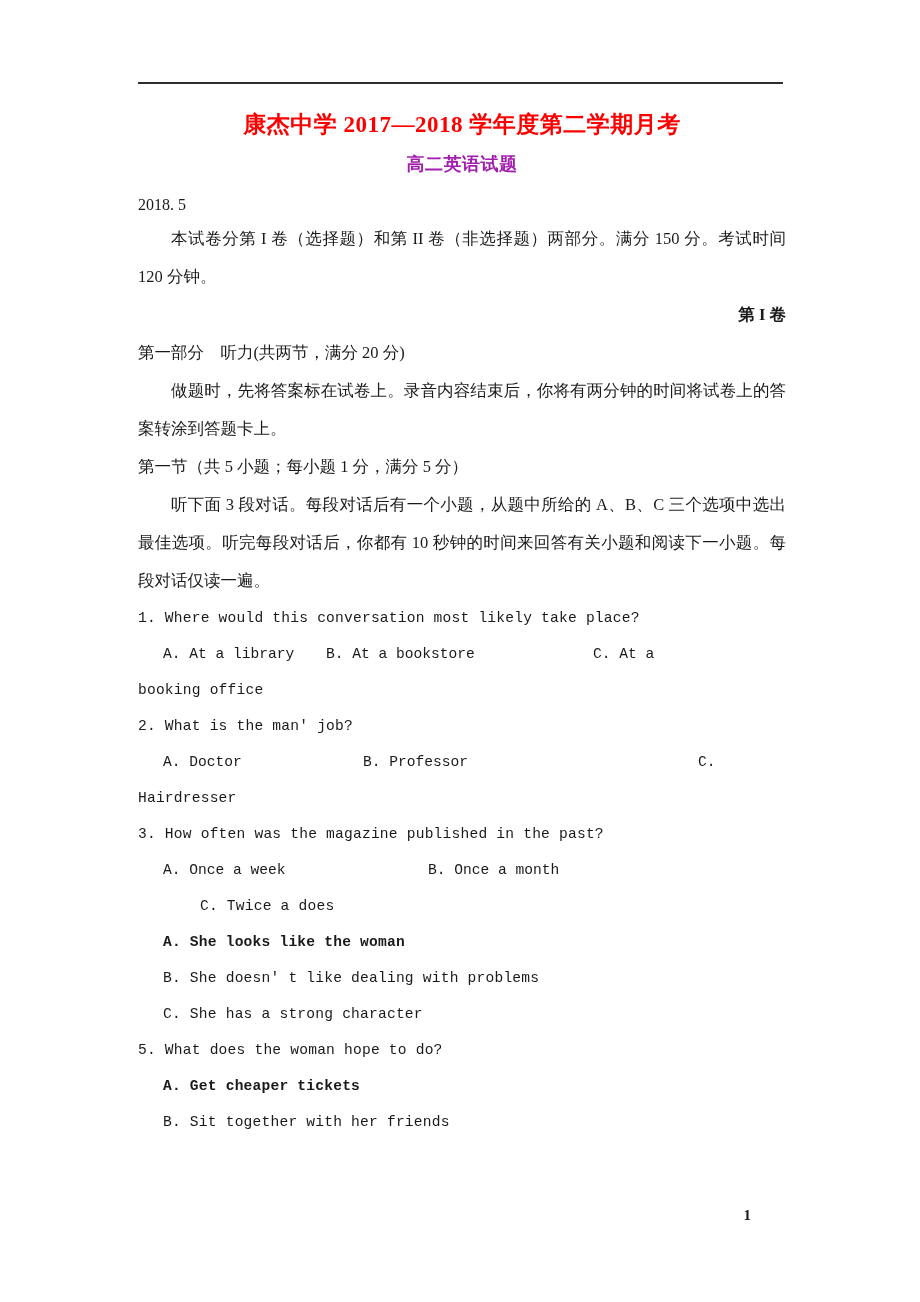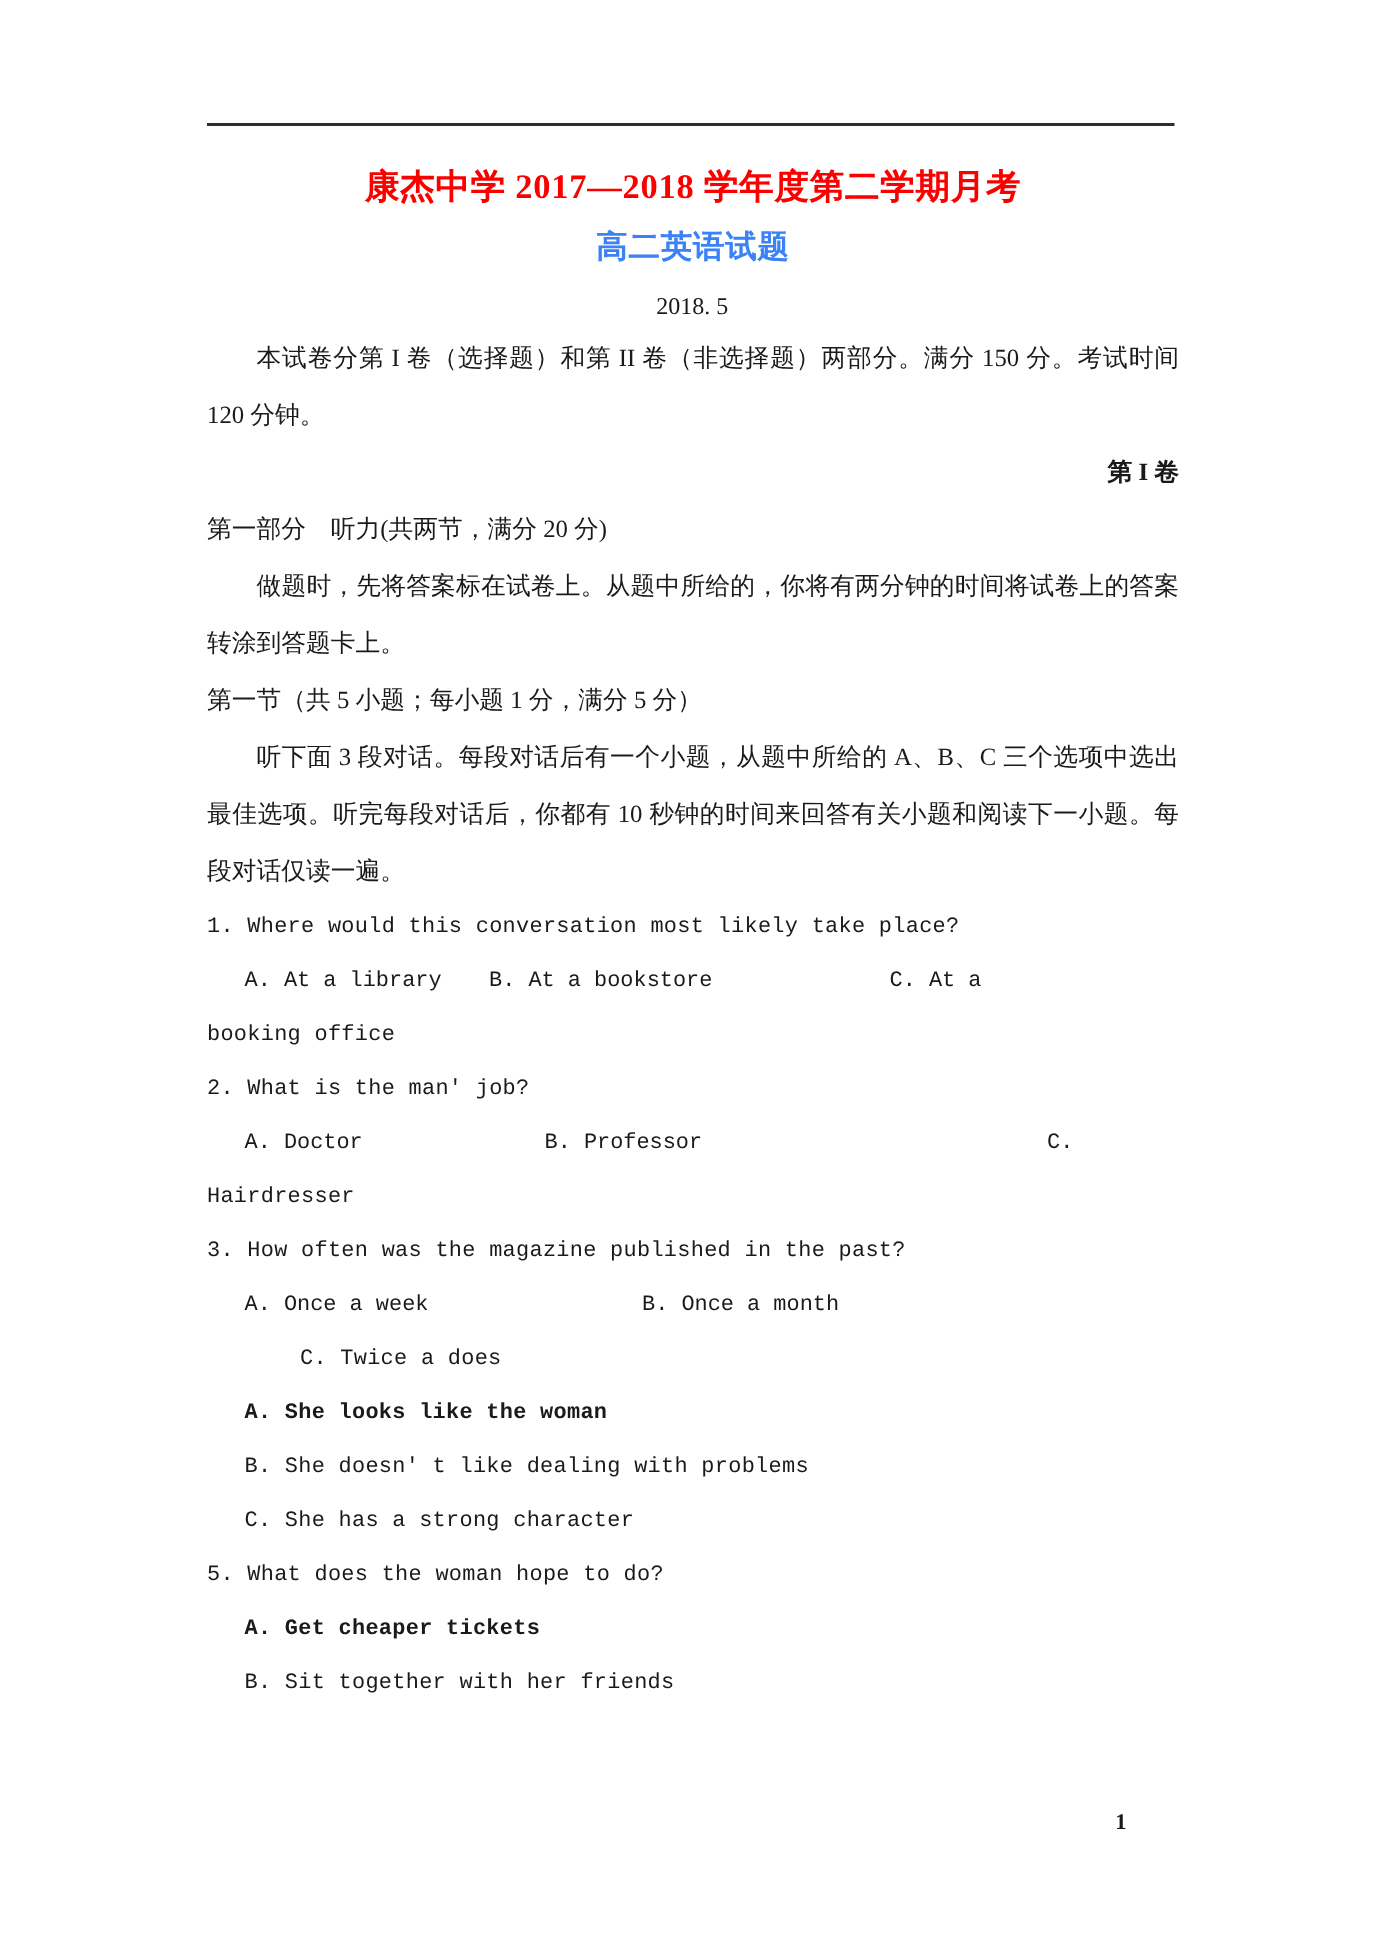--- a/index.html
+++ b/index.html
@@ -47,30 +47,30 @@
     color: #fc0000;
     font-weight: bold;
     font-size: 23px;
     line-height: 34px;
     letter-spacing: 0.5px;
     margin: 0 0 4px 0;
     white-space: nowrap;
   }
   .doc-subtitle {
     text-align: center;
-    color: #3b82f6;
-    font-weight: bold;
-    font-size: 21px;
+    color: #a21caf;
+    font-weight: bold;
+    font-size: 18px;
     line-height: 32px;
     letter-spacing: 0.5px;
     margin: 6px 0 0 0;
   }
 
   .doc-date {
-    text-align: center;
+    text-align: left;
     font-size: 16px;
     line-height: 30px;
     margin-top: 10px;
     padding-right: 1px;
   }
 
   
   .cjk {
     font-family: "Liberation Serif", "DejaVu Serif", serif;
     font-size: 16.5px;
@@ -147,21 +147,21 @@
     <h2 class="doc-subtitle">高二英语试题</h2>
 
     <div class="doc-date">2018. 5</div>
 
     <p class="cjk indent">本试卷分第 I 卷（选择题）和第 II 卷（非选择题）两部分。满分 150 分。考试时间 120 分钟。</p>
 
     <p class="cjk center">第 I 卷</p>
 
     <p class="cjk">第一部分　听力(共两节，满分 20 分)</p>
 
-    <p class="cjk indent">做题时，先将答案标在试卷上。从题中所给的，你将有两分钟的时间将试卷上的答案转涂到答题卡上。</p>
+    <p class="cjk indent">做题时，先将答案标在试卷上。录音内容结束后，你将有两分钟的时间将试卷上的答案转涂到答题卡上。</p>
 
     <p class="cjk">第一节（共 5 小题；每小题 1 分，满分 5 分）</p>
 
     <p class="cjk indent">听下面 3 段对话。每段对话后有一个小题，从题中所给的 A、B、C 三个选项中选出最佳选项。听完每段对话后，你都有 10 秒钟的时间来回答有关小题和阅读下一小题。每段对话仅读一遍。</p>
 
     <div>
       <p class="en q-stem">1. Where would this conversation most likely take place?</p>
       <div class="row-3col">
         <span class="col-a">A. At a library</span>
         <span class="col-b">B. At a bookstore</span>

